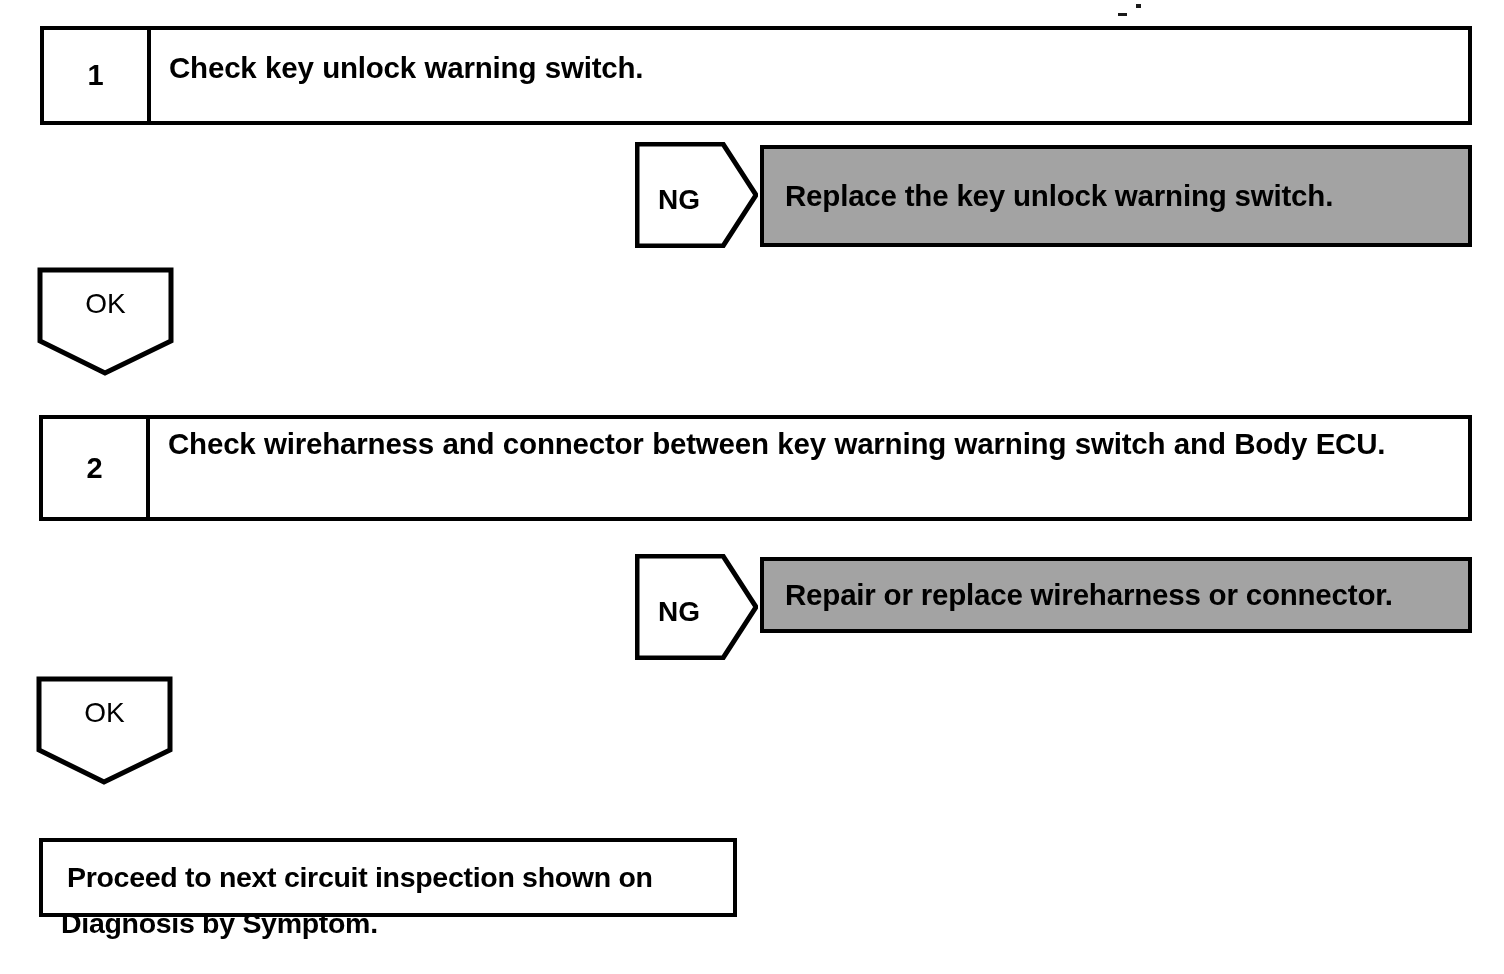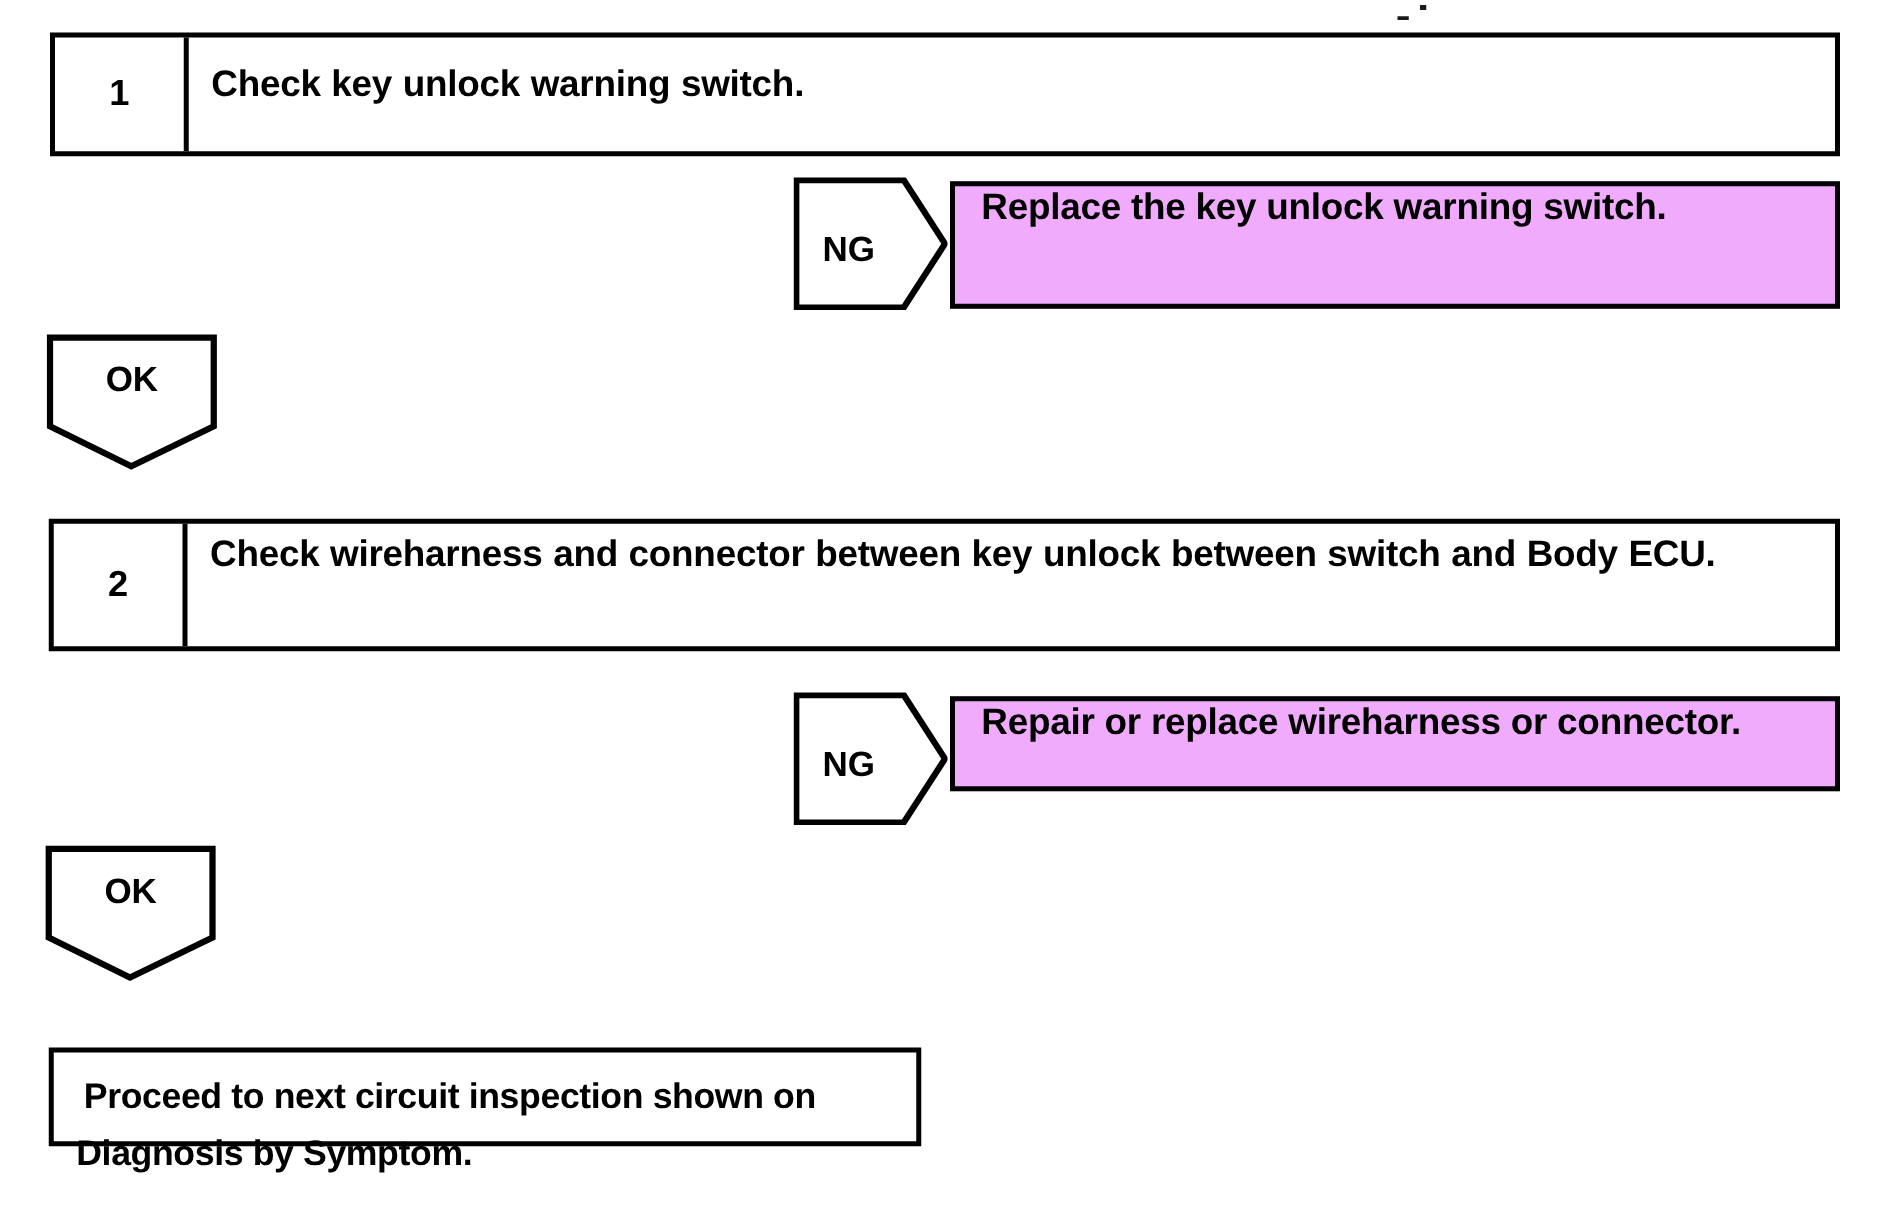--- a/index.html
+++ b/index.html
@@ -55,23 +55,23 @@
     padding-top: 0;
     display: flex;
     align-items: center;
   }
 
   
   .result-box {
     position: absolute;
     box-sizing: border-box;
     border: 4px solid #000;
-    background: #f0abfc;
-    display: flex;
-    align-items: flex-start;
+    background: #a3a3a3;
+    display: flex;
+    align-items: center;
     font-size: 29.5px;
     font-weight: bold;
     letter-spacing: -0.2px;
     padding-left: 21px;
     padding-right: 8px;
   }
 
   
   .final-box {
     position: absolute;
@@ -129,21 +129,21 @@
   .ok-label {
     position: absolute;
     left: 0;
     top: 0;
     width: 137px;
     height: 74px;
     display: flex;
     align-items: center;
     justify-content: center;
     font-size: 28px;
-    font-weight: bold;
+    font-weight: normal;
   }
 
   
   .speck {
     position: absolute;
     background: #1a1a1a;
   }
 </style>
 </head>
 <body>
@@ -171,21 +171,21 @@
 
   <div class="ok-shape" style="left:37px; top:267px;">
     <svg viewBox="0 0 137 109" preserveAspectRatio="none" aria-hidden="true">
       <polygon points="3,3 134,3 134,74 68,106 3,74" fill="#ffffff" stroke="#000000" stroke-width="5"></polygon>
     </svg>
     <div class="ok-label">OK</div>
   </div>
 
   <div class="step-box" style="left:39px; top:415px; width:1433px; height:106px;">
     <div class="step-num">2</div>
-    <div class="step-text">Check wireharness and connector between key unlock between switch and Body ECU.</div>
+    <div class="step-text">Check wireharness and connector between key warning warning switch and Body ECU.</div>
   </div>
 
   <div class="ng-shape" style="left:635px; top:554px;">
     <svg viewBox="0 0 123 106" preserveAspectRatio="none" aria-hidden="true">
       <polygon points="2,2 88,2 121,53 88,104 2,104" fill="#ffffff" stroke="#000000" stroke-width="5"></polygon>
     </svg>
     <div class="ng-label">NG</div>
   </div>
 
   <div class="result-box" style="left:760px; top:557px; width:712px; height:76px;">

